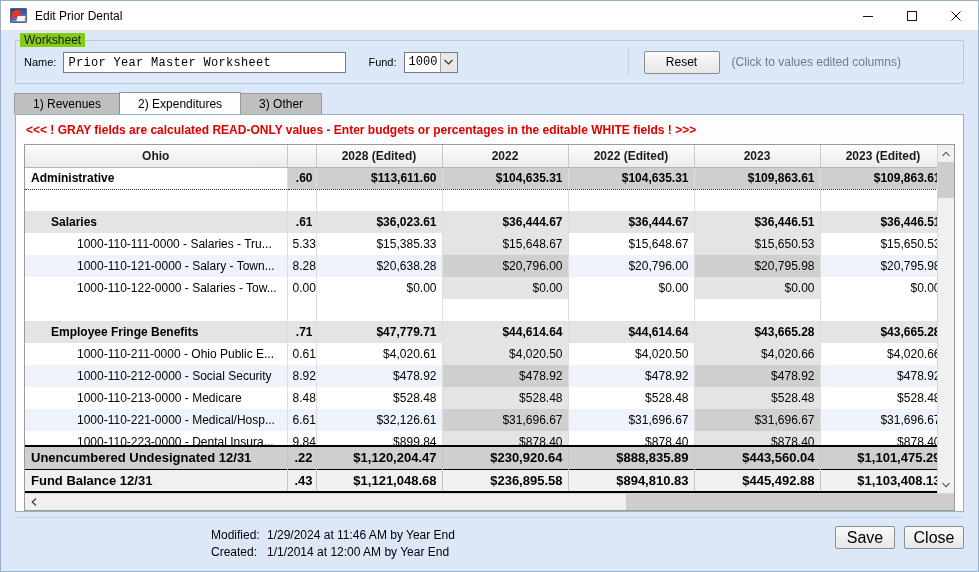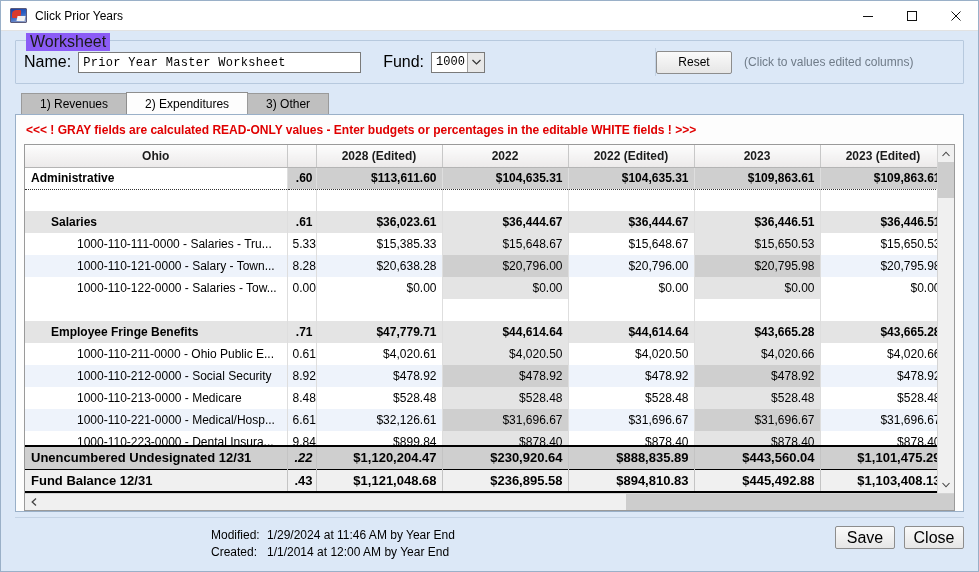--- a/index.html
+++ b/index.html
@@ -49,30 +49,30 @@
   
   .body-area { flex: 1 1 auto; padding: 0 0; position: relative; }
   .group {
     margin: 9px 14px 0 14px;
     border: 1px solid #b7c9de;
     border-radius: 1px;
     position: relative;
     height: 44px;
   }
   .group-label {
-    position: absolute; top: -8px; left: 10px;
-    background: #8b5cf6; padding: 0 4px;
-    font-size: 16px; color: #1b1b1b;
+    position: absolute; top: -8px; left: 4px;
+    background: #84cc16; padding: 0 4px;
+    font-size: 12px; color: #1b1b1b;
   }
   .group-row {
     display: flex; align-items: center;
     height: 100%; padding: 0 8px;
     gap: 0px;
   }
-  .lbl { font-size: 16px; color: #000; }
+  .lbl { font-size: 11px; color: #000; }
   .name-input {
     margin-left: 7px;
     width: 283px; height: 21px;
     border: 1px solid #7a7a7a; background: #fff;
     font-family: "Liberation Mono", monospace;
     font-size: 12px; color: #000;
     padding: 1px 4px; line-height: 18px;
     letter-spacing: 0.3px;
   }
   .fund-lbl { margin-left: 22px; }
@@ -83,29 +83,29 @@
     font-family: "Liberation Mono", monospace; font-size: 12px;
   }
   .combo-val { padding-left: 4px; flex: 1 1 auto; }
   .combo-btn {
     width: 17px; height: 19px; background: #e8e8e8;
     border-left: 1px solid #a0a0a0;
     display: flex; align-items: center; justify-content: center;
   }
   .vsep { width: 1px; height: 28px; background: #c3d2e4; margin-left: 170px; }
   .reset-btn {
-    margin-left: 0; width: 76px; height: 23px;
+    margin-left: 15px; width: 76px; height: 23px;
     background: linear-gradient(#fafafa,#e6e6e6);
     border: 1px solid #8d8d8d; border-radius: 2px;
     font-size: 12px; color: #000;
     display: flex; align-items: center; justify-content: center;
   }
   .hint { margin-left: 12px; font-size: 12px; color: #6f7b88; }
   
-  .tabs { margin: 8px 0 0 20px; display: flex; align-items: flex-end; height: 22px; }
+  .tabs { margin: 8px 0 0 13px; display: flex; align-items: flex-end; height: 22px; }
   .tab {
     height: 21px; padding: 0 18px;
     display: flex; align-items: center; justify-content: center;
     font-size: 12px; color: #000;
     background: #bfbfbf;
     border: 1px solid #9a9a9a; border-bottom: none;
     margin-right: -1px;
   }
   .tab.active { background: #fdfdfd; height: 22px; border-color: #8e8e8e; }
   
@@ -200,21 +200,21 @@
     display: flex; align-items: center; justify-content: center;
   }
 </style>
 </head>
 <body>
 
 <div class="window">
 
   <div class="titlebar">
     <div class="app-icon"></div>
-    <div class="title-text">Click Prior Years</div>
+    <div class="title-text">Edit Prior Dental</div>
     <div class="wincontrols">
       <div class="wc">
         <svg width="12" height="12" viewBox="0 0 12 12">
             <line x1="1" y1="6.5" x2="11" y2="6.5" stroke="#111" stroke-width="1"></line>
           </svg>
       </div>
       <div class="wc">
         <svg width="12" height="12" viewBox="0 0 12 12">
             <rect x="1.5" y="1.5" width="9" height="9" fill="none" stroke="#111" stroke-width="1"></rect>
           </svg>
@@ -411,21 +411,21 @@
                     <td class="c-val">$0.00</td>
                   </tr>
                 </tbody>
             </table>
 
             <div class="summary">
               <table class="sum">
                 <tbody id="sum-rows">
                     <tr class="s1">
                       <td class="c-name ind0">Unencumbered Undesignated 12/31</td>
-                      <td class="c-clip" style="text-align: right; font-style: italic;">.22</td>
+                      <td class="c-clip" style="text-align: right;">.22</td>
                       <td class="c-val" style="text-align: right;">$1,120,204.47</td>
                       <td class="c-val" style="text-align: right;">$230,920.64</td>
                       <td class="c-val" style="text-align: right;">$888,835.89</td>
                       <td class="c-val" style="text-align: right;">$443,560.04</td>
                       <td class="c-val" style="text-align: right;">$1,101,475.29</td>
                     </tr>
                     <tr class="s2">
                       <td class="c-name ind0">Fund Balance 12/31</td>
                       <td class="c-clip" style="text-align: right;">.43</td>
                       <td class="c-val" style="text-align: right;">$1,121,048.68</td>

